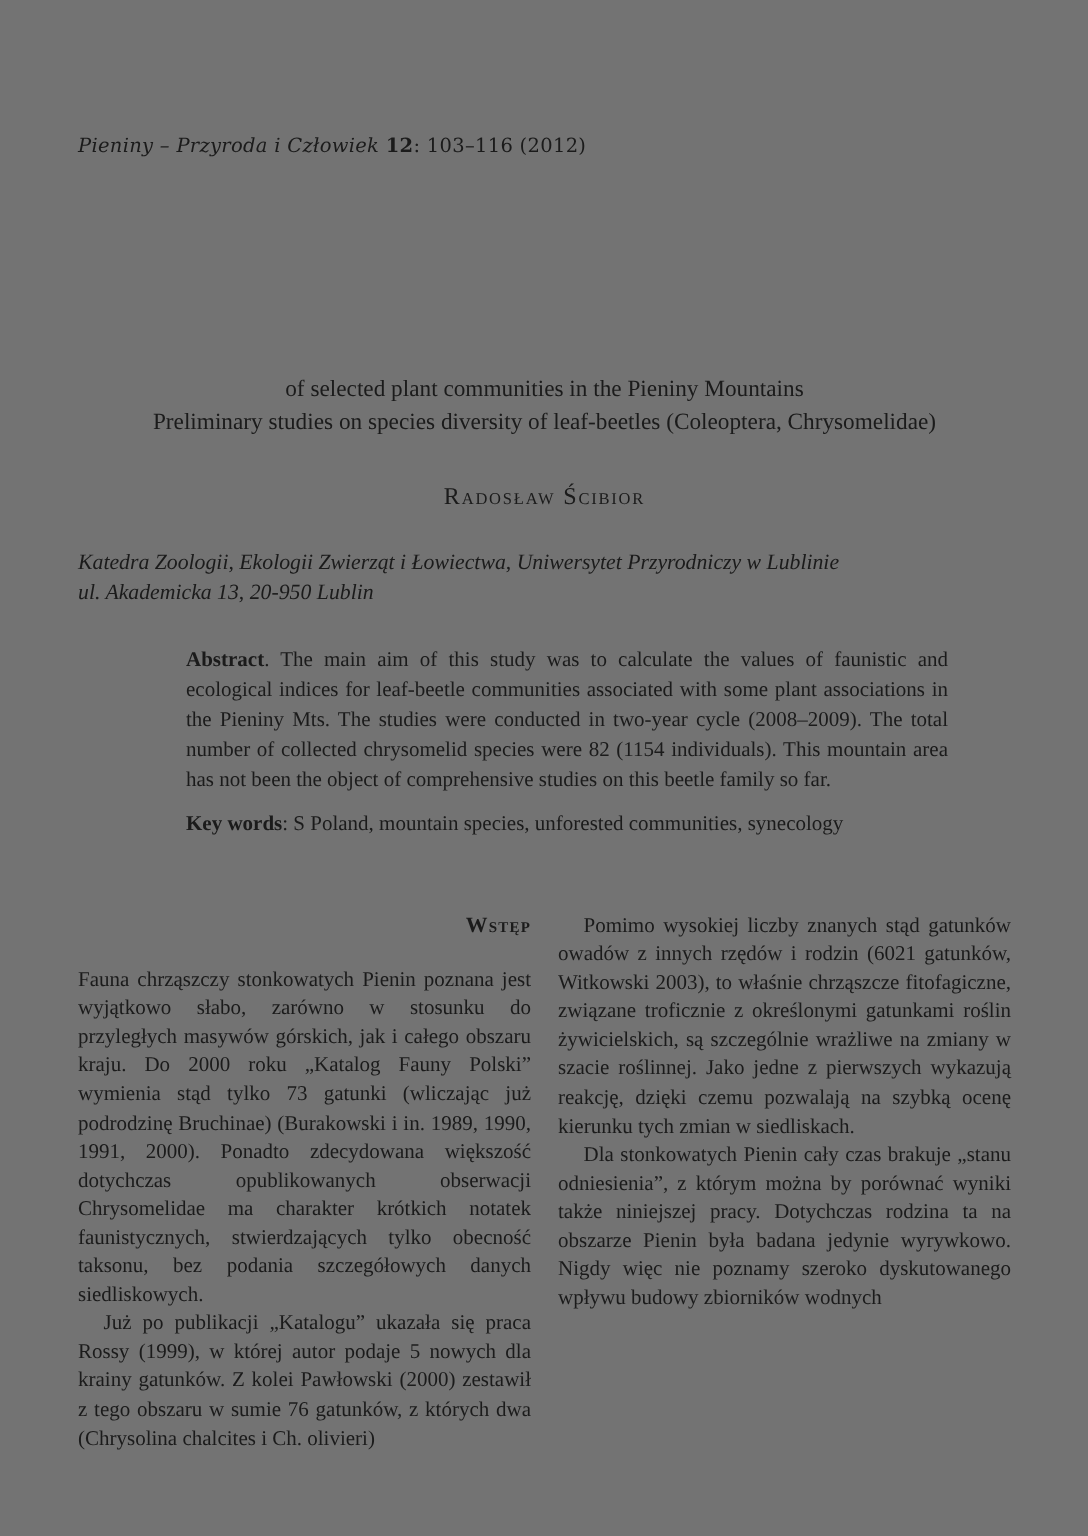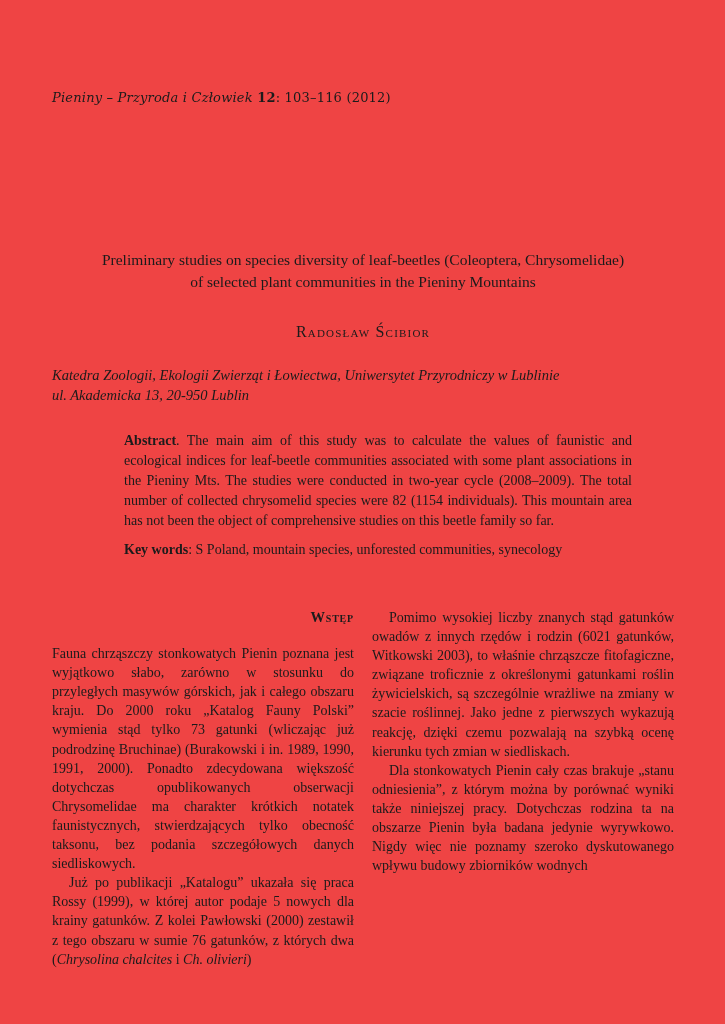--- a/index.html
+++ b/index.html
@@ -2,21 +2,21 @@
 <html lang="pl"><head>
 <meta charset="utf-8">
 <style>
   * { margin: 0; padding: 0; box-sizing: border-box; }
   html, body { background: #e8e8e8; }
   .page {
     position: relative;
     width: 725px;
     height: 1024px;
     margin: 0 auto;
-    background: #ef4444;
+    background: #737373;
     color: #1b1b1b;
     font-family: "Liberation Serif", serif;
     overflow: hidden;
   }
   .journal-header {
     position: absolute;
     left: 52px;
     top: 90px;
     font-family: "DejaVu Serif", serif;
     font-size: 13px;
@@ -93,33 +93,33 @@
   .section-heading {
     font-variant: small-caps;
     letter-spacing: 0.8px;
     font-size: 14.5px;
     margin-bottom: 17px;
     text-align: right;
     font-weight: bold;
   }
   .para { text-align: justify; }
   .para.indent { text-indent: 17px; }
-  .italic { font-style: italic; }
+  .italic { }
 </style>
 </head>
 <body>
 
 <div class="page">
 
   <div class="journal-header"><span class="jtitle">Pieniny – Przyroda i Człowiek </span><span class="jvol">12</span><span>: 103–116 (2012)</span></div>
 
 
   <div class="article-subtitle">
+    <div>of selected plant communities in the Pieniny Mountains</div>
     <div>Preliminary studies on species diversity of leaf-beetles (Coleoptera, Chrysomelidae)</div>
-    <div>of selected plant communities in the Pieniny Mountains</div>
   </div>
 
   <div class="author-name">Radosław Ścibior</div>
 
   <div class="affiliation">
     <div>Katedra Zoologii, Ekologii Zwierząt i Łowiectwa, Uniwersytet Przyrodniczy w Lublinie</div>
     <div>ul. Akademicka 13, 20-950 Lublin</div>
   </div>
 
   <div class="abstract-block">

